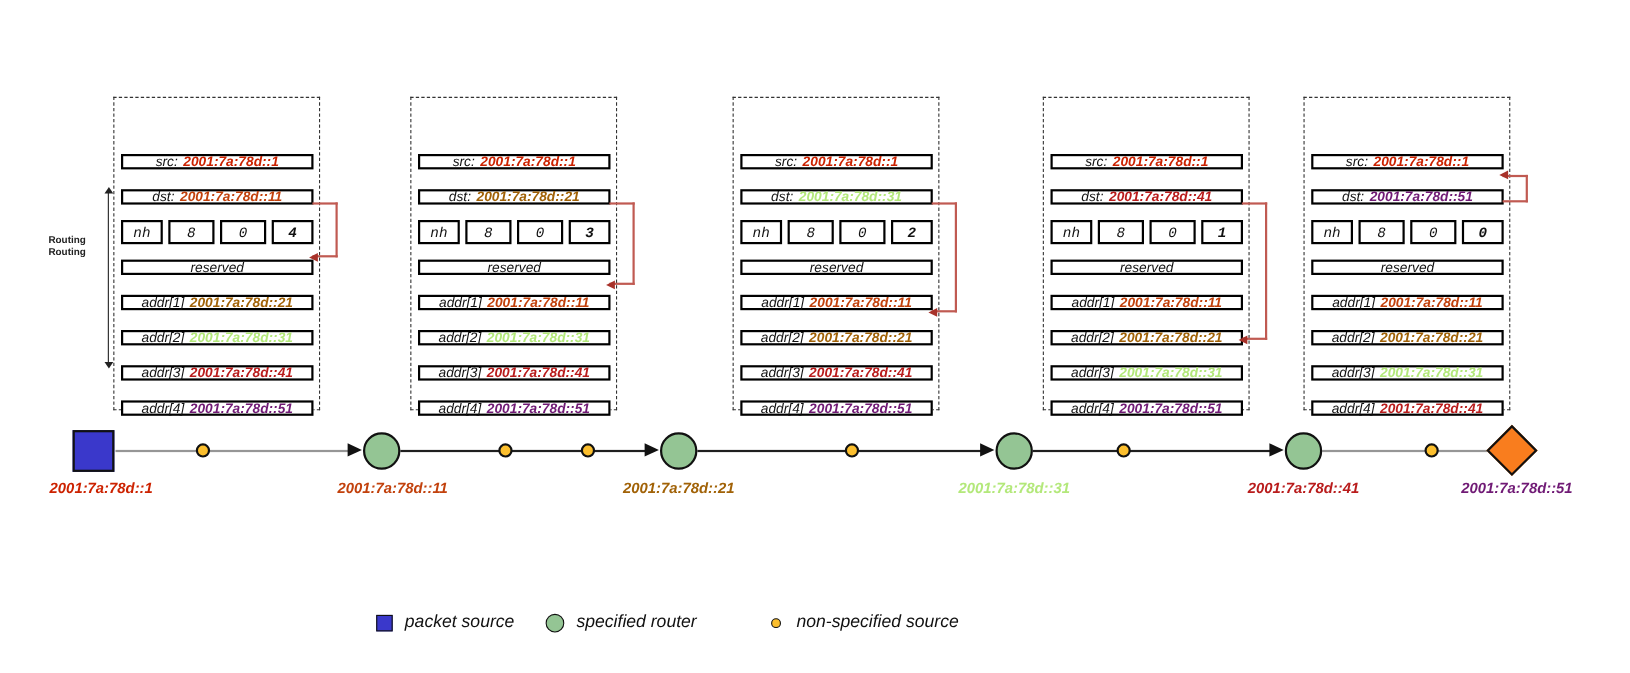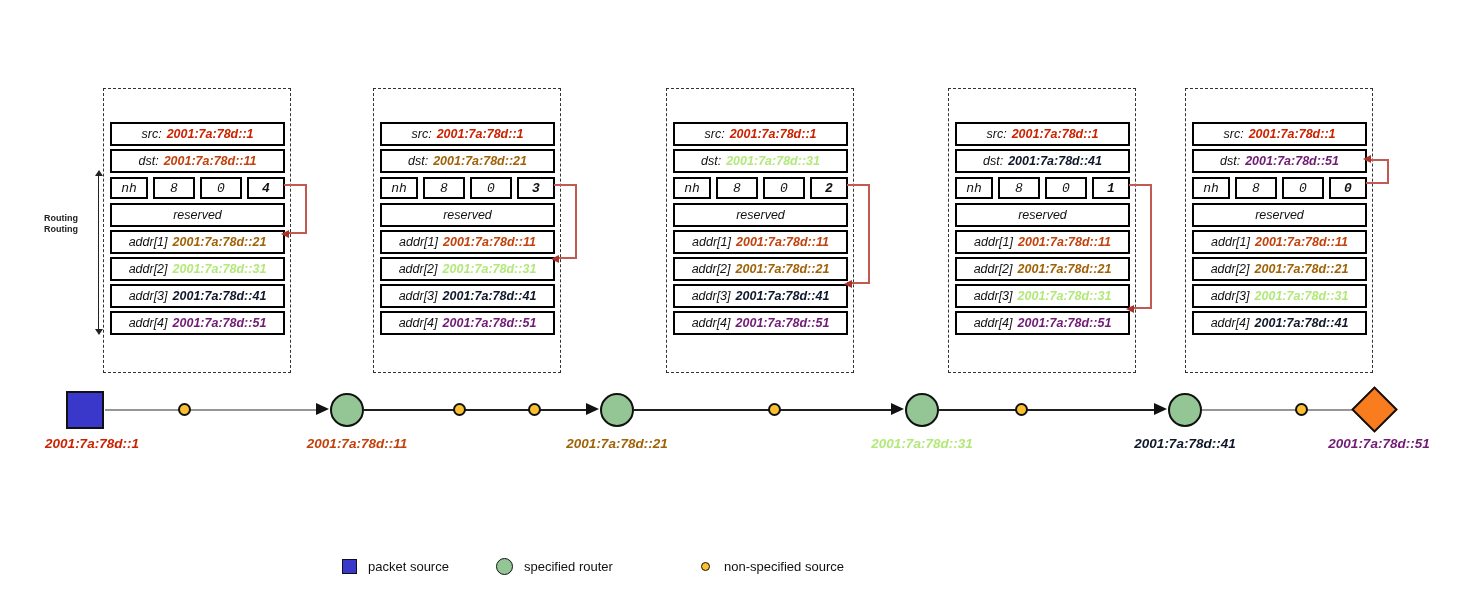--- a/index.html
+++ b/index.html
@@ -2,24 +2,24 @@
 <html><head>
 <meta charset="utf-8">
 <style>
   * { box-sizing: border-box; margin: 0; padding: 0; }
   body { background: #ffffff; font-family: "Liberation Sans", sans-serif; }
   .stage { position: relative; width: 1482px; height: 612px; background: #fff; overflow: hidden; }
 
   
   .pkt { position: absolute; top: 88px; width: 188px; height: 285px;
          border: 1px dashed #333; padding: 33px 5px 0 6px; }
-  .pkt .row { position: relative; height: 24px; margin-bottom: 3px;
+  .pkt .row { position: relative; height: 14px; margin-bottom: 3px;
               display: flex; align-items: center; justify-content: center;
               border: 2px solid #000; background: #fff;
-              font-style: italic; font-size: 12.5px; color: #111; white-space: nowrap; }
+              font-style: italic; font-size: 12.5px; color: #111; white-space: nowrap; margin-top: 18px; }
   .pkt .row .lbl { margin-right: 5px; }
   .pkt .row .val { font-weight: bold; }
   .pkt .row.nhrow { border: none; background: transparent; justify-content: stretch; gap: 5px; font-family: Liberation Mono, monospace; }
   .pkt .cell { border: 2px solid #000; height: 22px; background: #fff;
                display: flex; align-items: center; justify-content: center;
                font-style: italic; font-size: 13px; color: #111; flex: 1 1 auto; }
   .pkt .cell.narrow { flex: 0 0 38px; }
   .pkt .cell.sl { font-weight: bold; }
 
   
@@ -63,32 +63,32 @@
               background: #94c594; border: 2.5px solid #111; }
   .n-dot    { width: 13px; height: 13px; top: 403px; border-radius: 50%;
               background: #fcbf2e; border: 2px solid #111; }
   .n-diamond{ left: 1358px; top: 393px; width: 33px; height: 33px;
               background: #f97d1e; border: 2px solid #111; transform: rotate(45deg); }
   .nlabel { position: absolute; top: 436px; width: 170px; text-align: center;
             font-style: italic; font-weight: bold; font-size: 13.5px; white-space: nowrap; }
 
   
   .leg-item { position: absolute; top: 555px; height: 22px; display: flex;
-              align-items: center; gap: 11px; font-size: 13px; color: #111; }
+              align-items: center; gap: 11px; font-style: italic; font-size: 16px; color: #111; }
   .sw-square  { width: 15px; height: 15px; background: #3a38cb; border: 1.5px solid #111; }
   .sw-circle  { width: 17px; height: 17px; border-radius: 50%; background: #94c594; border: 1.5px solid #111; }
   .sw-dot     { width: 9px;  height: 9px;  border-radius: 50%; background: #fcbf2e; border: 1.5px solid #111; margin: 0 3px; }
   .sw-diamond { width: 14px; height: 14px; background: #f97d1e; border: 1.5px solid #111; transform: rotate(45deg); margin: 0 3px; }
 
   
   [data-c="red"]    { color: #cc2200; }
   [data-c="orange"] { color: #c2410c; }
   [data-c="amber"]  { color: #a16207; }
   [data-c="lgreen"] { color: #b3e87a; }
-  [data-c="mgreen"] { color: #0f172a; }
+  [data-c="mgreen"] { color: #b91c1c; }
   [data-c="olive"]  { color: #701a75; }
 </style>
 </head>
 <body>
 
 <div class="stage">
 
   <div class="rh-label">Routing Routing</div>
   <div class="rh-arrow"></div>
 

